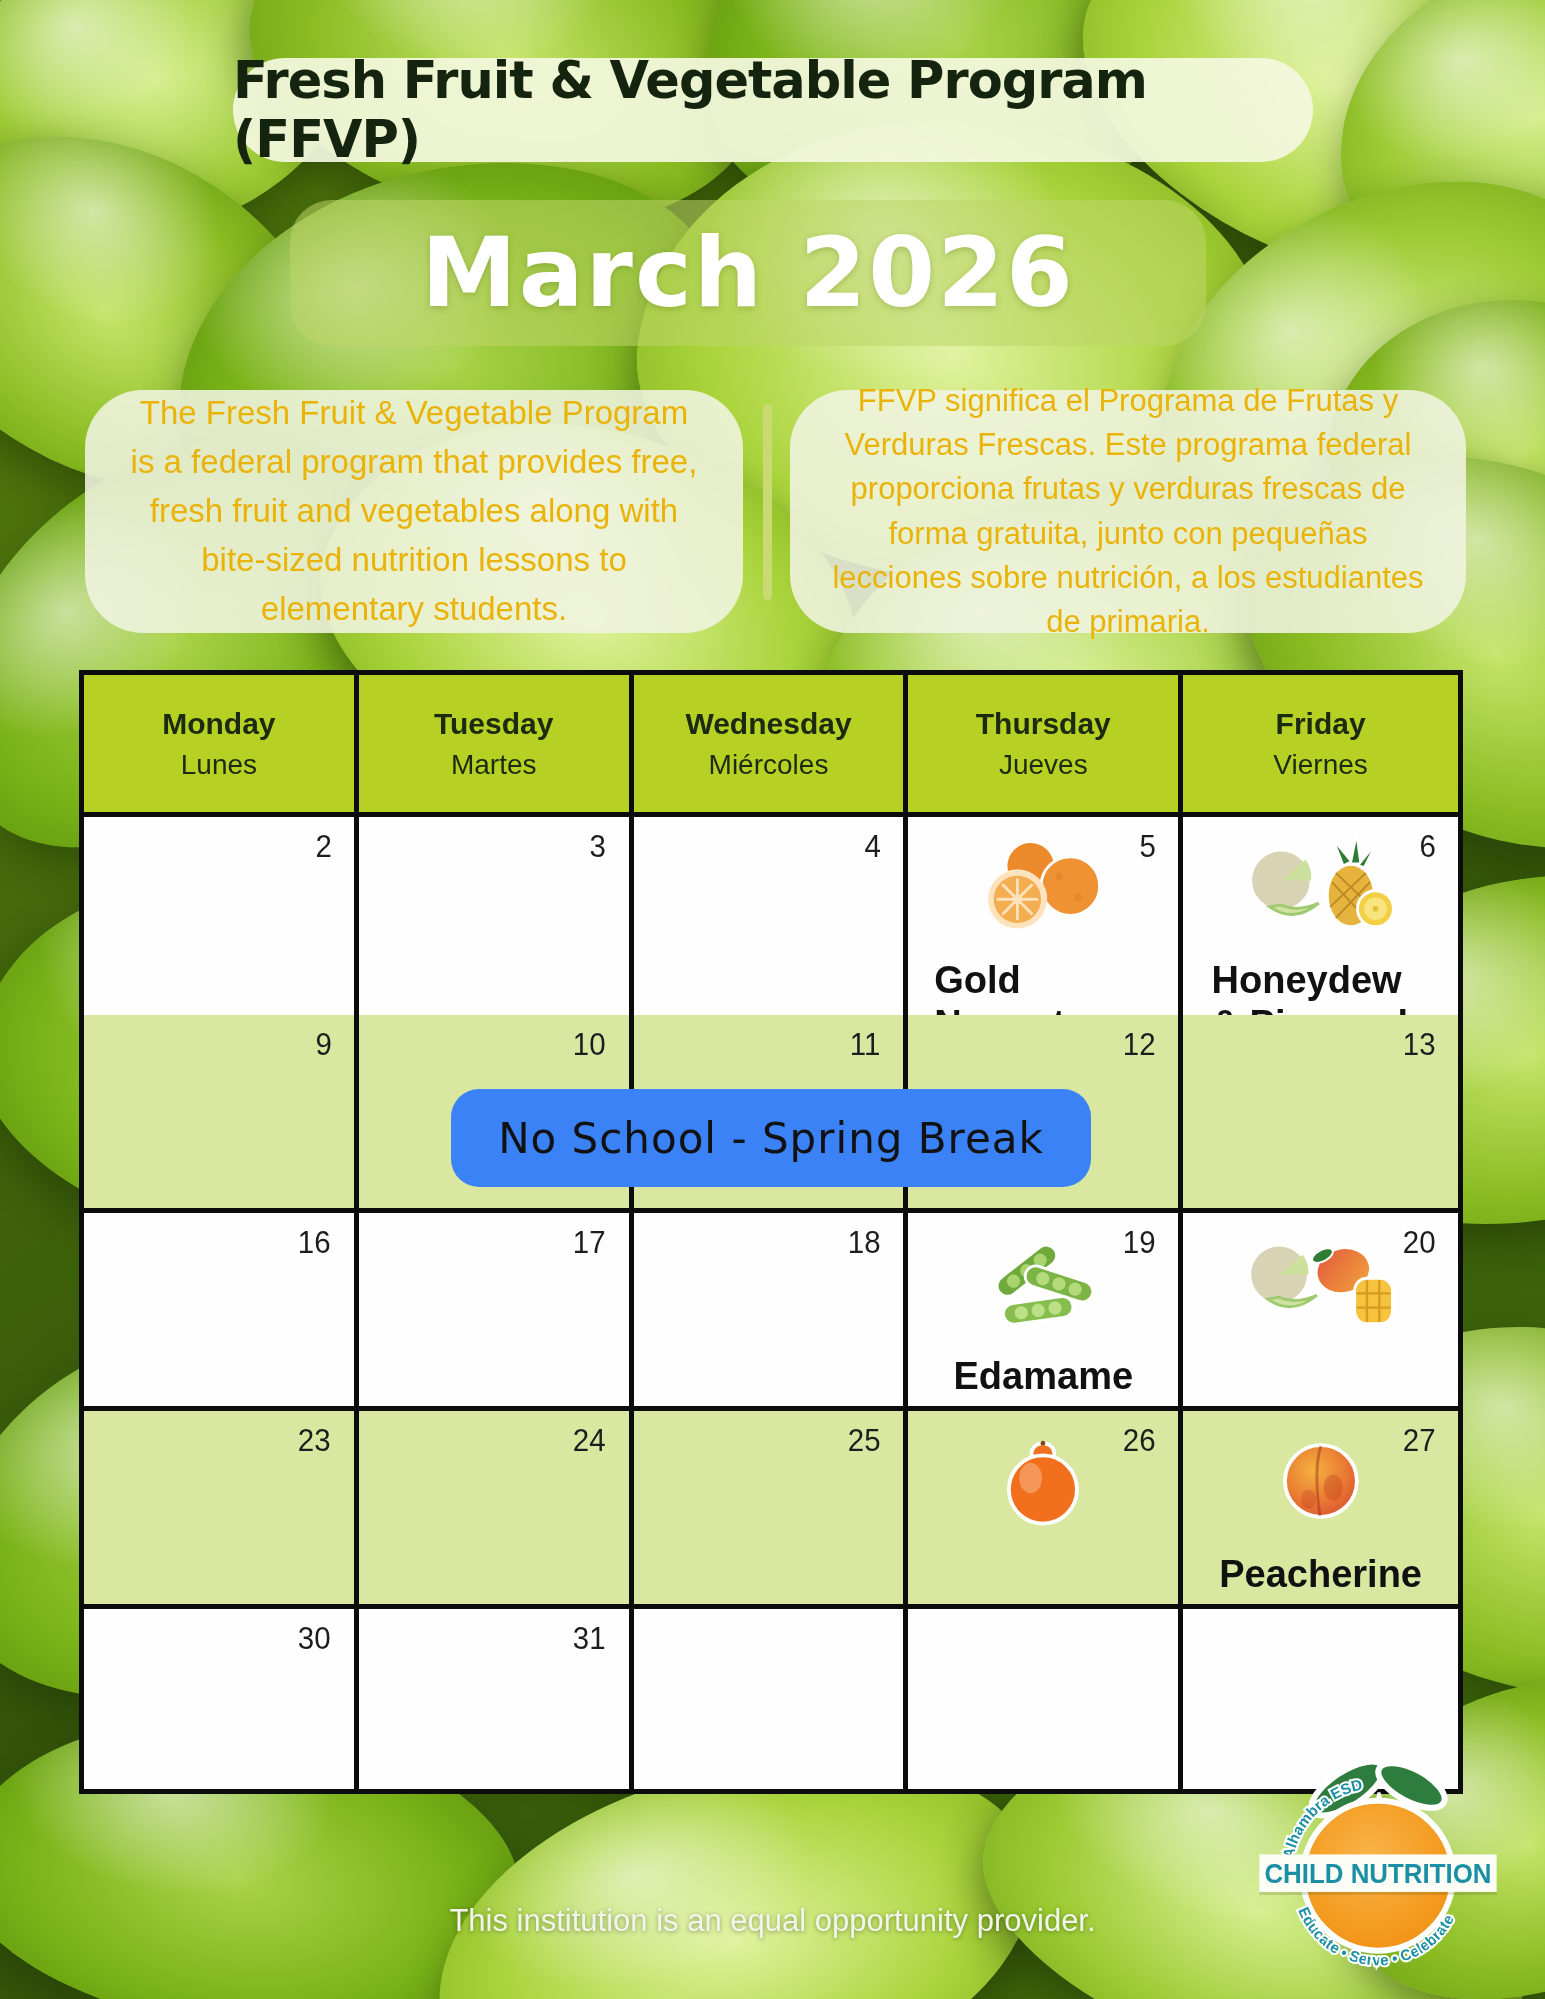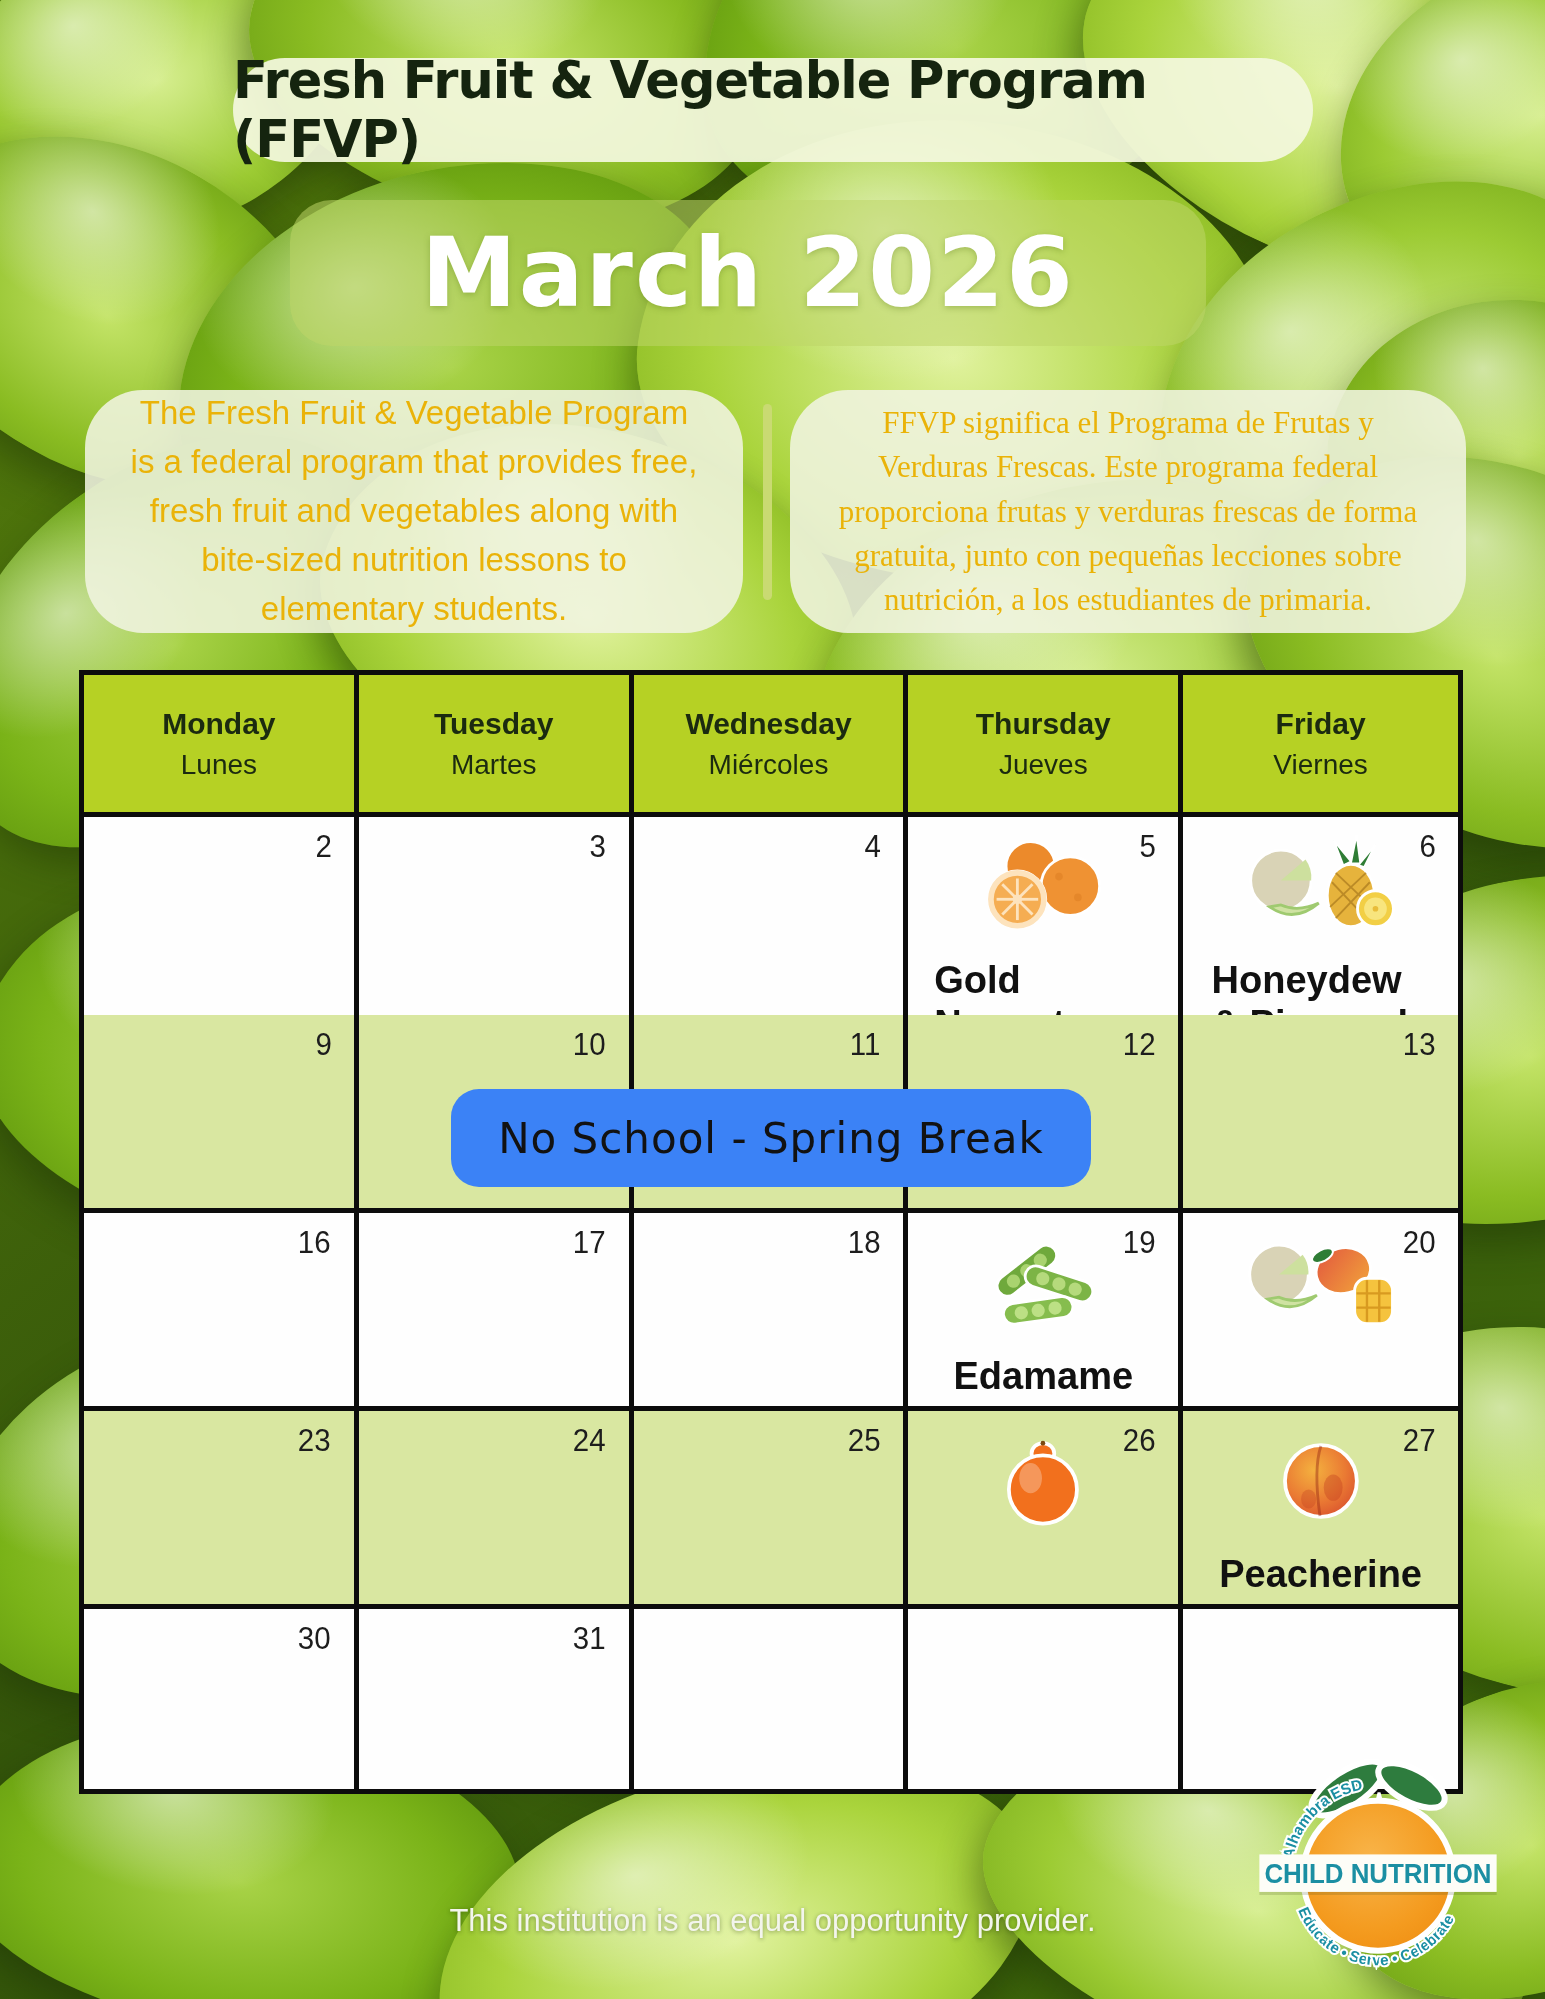--- a/index.html
+++ b/index.html
@@ -16,21 +16,21 @@
   .month-pill{position:absolute;left:290px;top:200px;width:916px;height:146px;
       background:rgba(190,214,104,.55);border-radius:42px;display:flex;align-items:center;justify-content:center;}
   .month-pill span{font-family:"DejaVu Sans",sans-serif;font-weight:700;font-size:96px;color:#ffffff;
       letter-spacing:2px;text-shadow:0 2px 6px rgba(90,120,20,.35);}
   
   .intro{position:absolute;top:390px;height:243px;background:rgba(240,244,224,.88);
       border-radius:58px;display:flex;align-items:center;justify-content:center;text-align:center;
       color:#eab308;}
   .intro p{margin:0;}
   .intro-en{left:85px;width:658px;padding:20px 40px;font-size:33px;line-height:1.48;}
-  .intro-es{left:790px;width:676px;padding:16px 36px;font-size:31px;line-height:1.42;font-family:Liberation Serif, serif;}
+  .intro-es{left:790px;width:676px;padding:16px 36px;font-size:31px;line-height:1.42;}
   .intro-divider{position:absolute;left:763px;top:404px;width:9px;height:196px;background:#c9da72;border-radius:5px;}
   
   .calendar{position:absolute;left:79px;top:670px;width:1384px;border:5px solid #0c0c0c;background:#fefefe;}
   .cal-header,.cal-row{display:grid;grid-template-columns:repeat(5,1fr);position:relative;}
   .cal-header{height:142px;}
   .cal-row{height:198px;}
   .cal-row.final{height:180px;}
   .cal-head-cell{background:#b6d124;border-right:5px solid #0c0c0c;border-bottom:5px solid #0c0c0c;
       display:flex;flex-direction:column;align-items:center;justify-content:center;gap:8px;color:#1b2a10;}
   .cal-head-cell:nth-child(5){border-right:none;}

